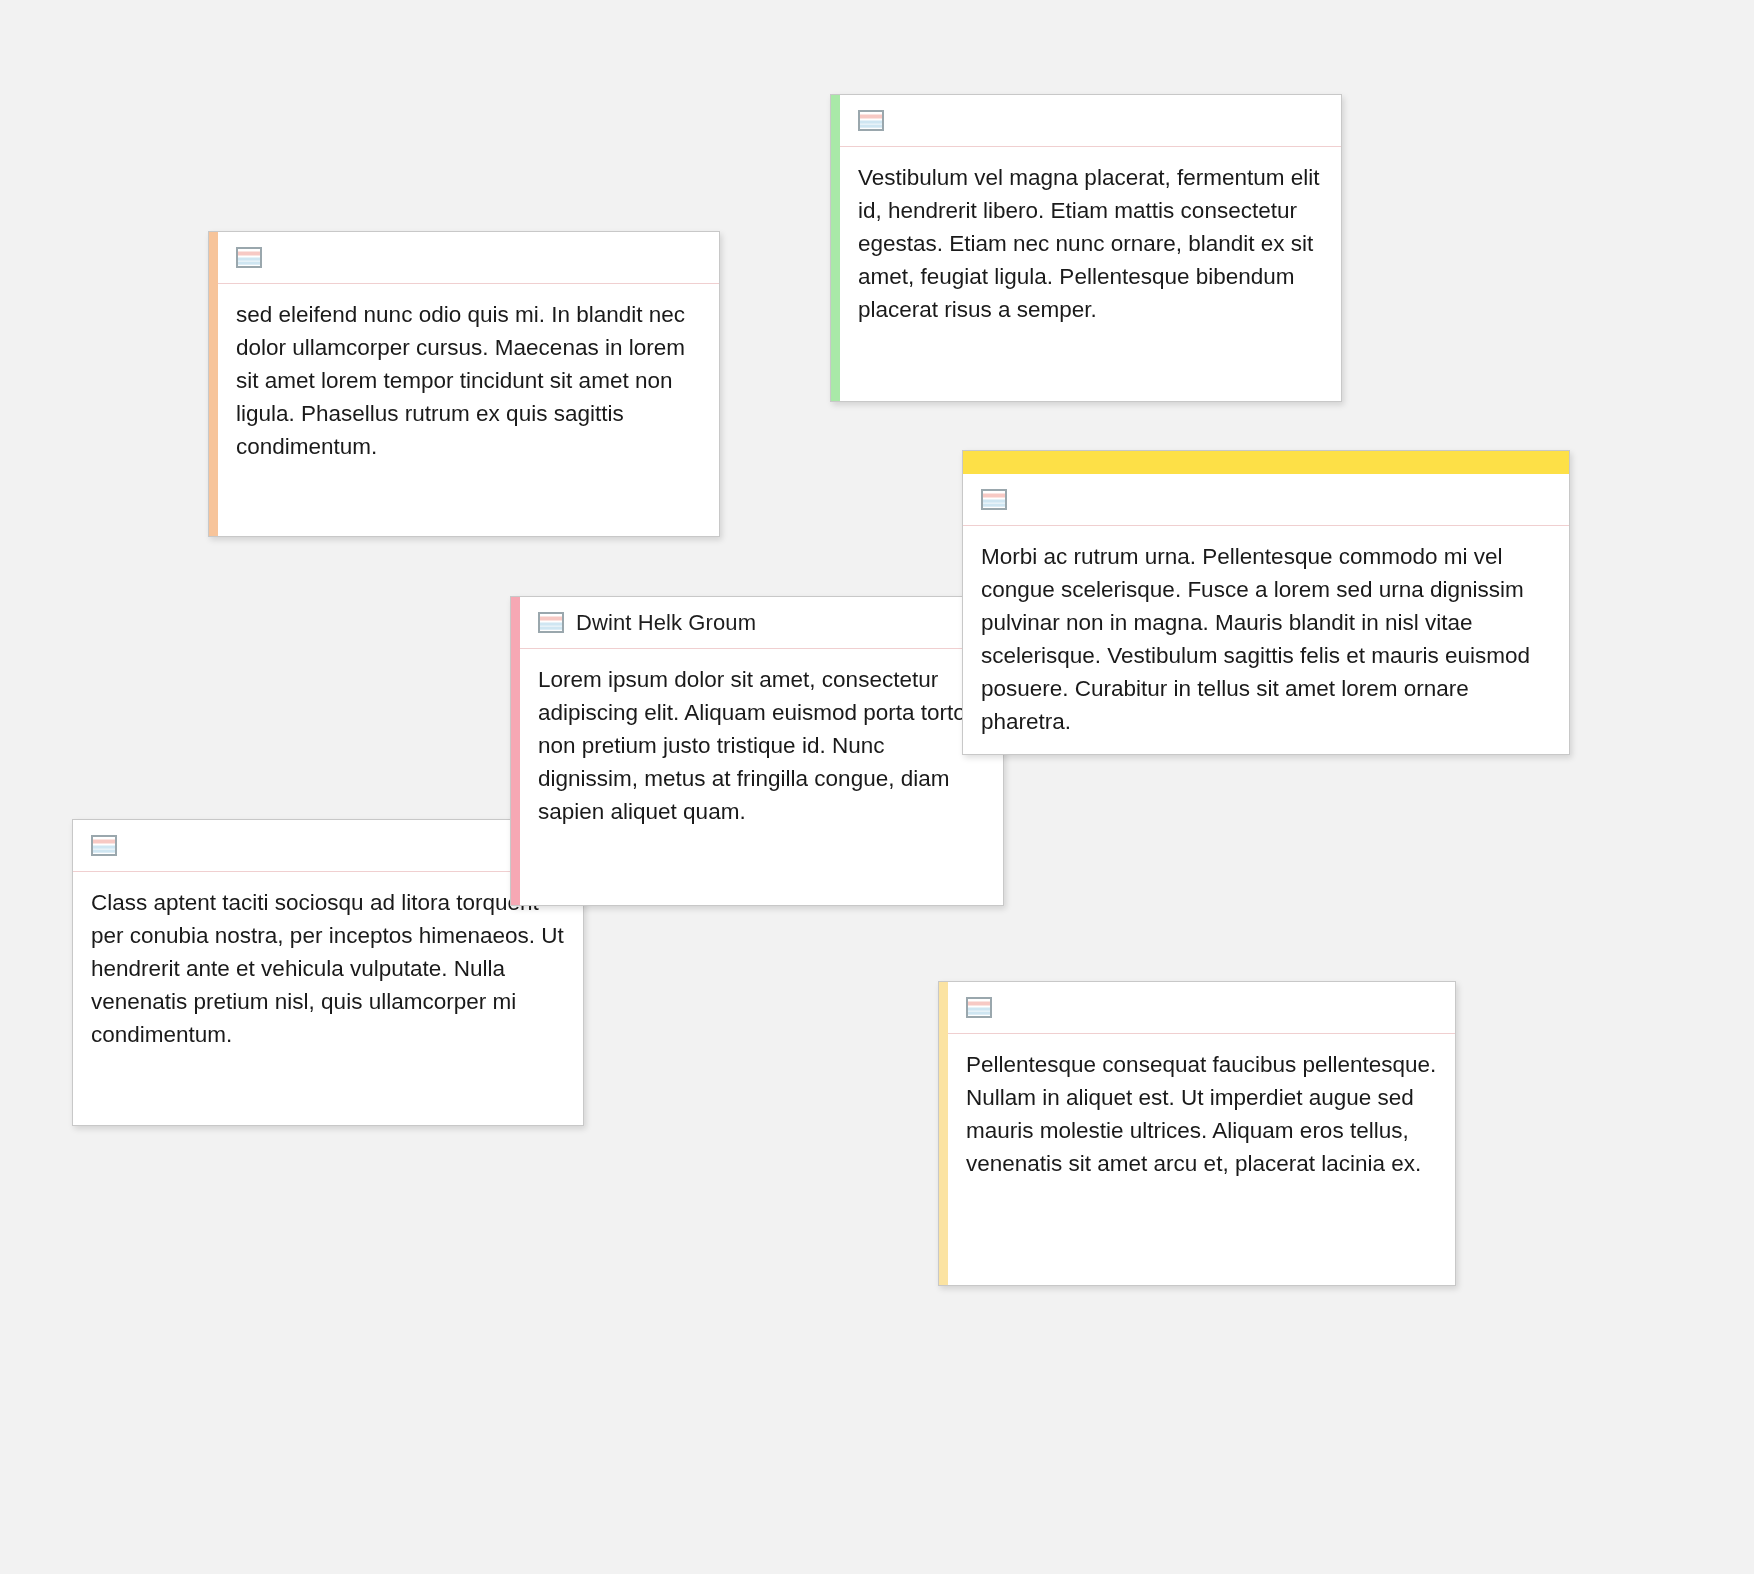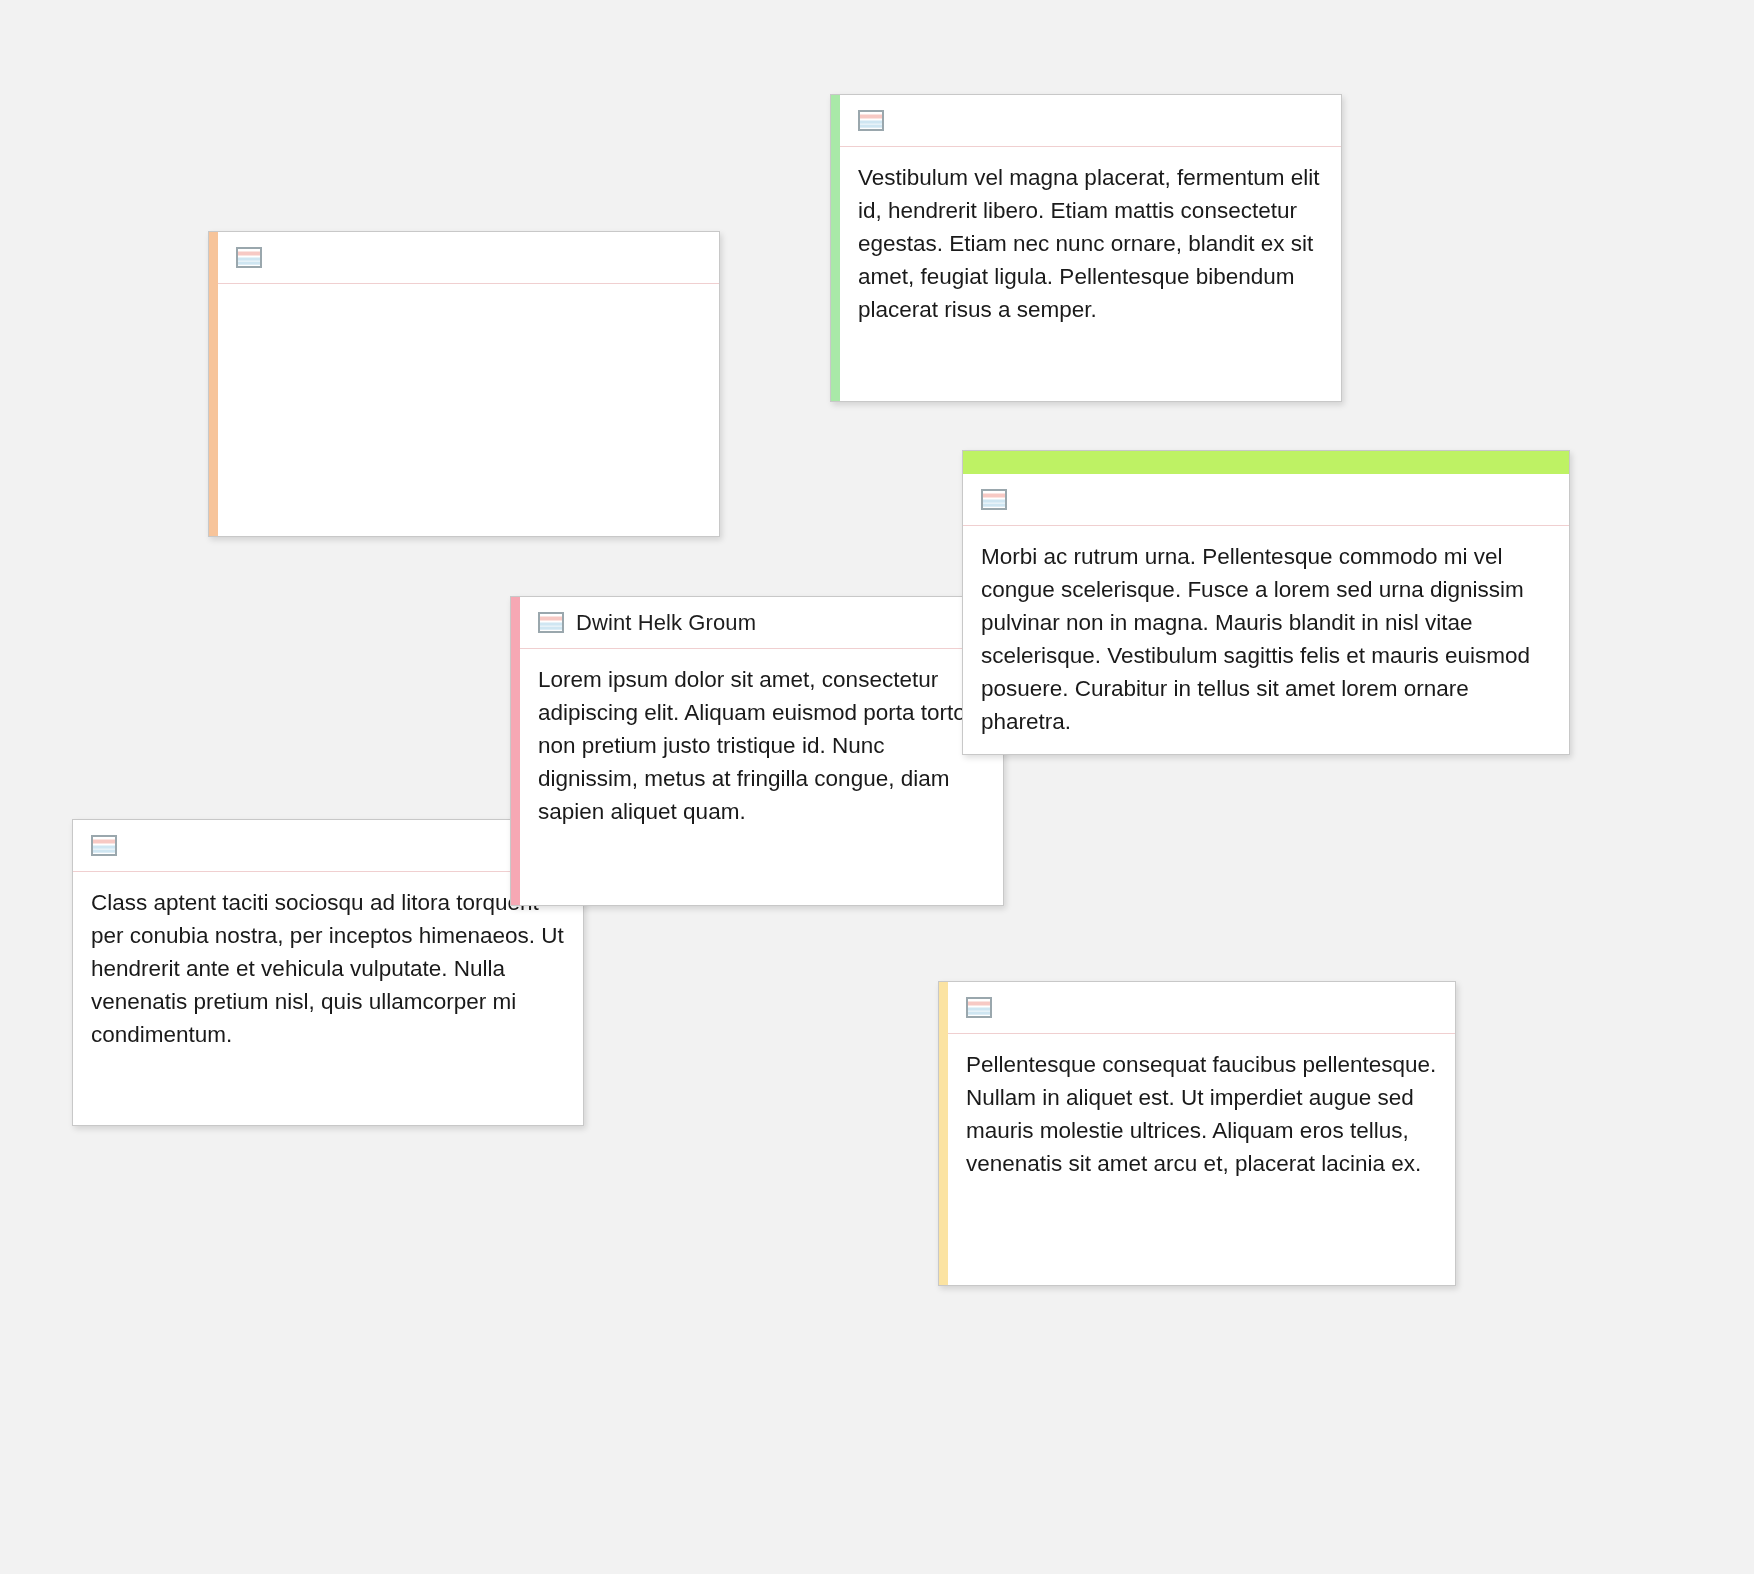--- a/index.html
+++ b/index.html
@@ -19,21 +19,21 @@
   #canvas {
     position: absolute;
     left: 0;
     top: 0;
     width: 1754px;
     height: 1574px;
   }
 
   .card {
     position: absolute;
-    background: #bef264;
+    background: #fde047;
     border: 1px solid #c8c8c8;
     box-shadow: 2px 3px 6px rgba(0,0,0,0.13);
     box-sizing: border-box;
     display: flex;
     flex-direction: row;
     overflow: hidden;
   }
 
   .accent {
     flex: 0 0 auto;
@@ -96,20 +96,21 @@
       <div class="card-inner">
         <div class="card-header">
           <svg class="tbl-icon" viewBox="0 0 26 21">
             <rect x="1" y="1" width="24" height="19" fill="#ffffff"></rect>
             <rect x="1.5" y="4.5" width="23" height="4" fill="#f7c9c4"></rect>
             <rect x="1.5" y="10.5" width="23" height="3.2" fill="#cfe6f2"></rect>
             <rect x="1.5" y="14.5" width="23" height="3.2" fill="#cfe6f2"></rect>
             <rect x="1" y="1" width="24" height="19" fill="none" stroke="#9aa7ad" stroke-width="2"></rect>
           </svg>
         </div>
+        <div class="card-body">sed eleifend nunc odio quis mi. In blandit nec dolor ullamcorper cursus. Maecenas in lorem sit amet lorem tempor tincidunt sit amet non ligula. Phasellus rutrum ex quis sagittis condimentum.</div>
       </div>
     </div>
     <div class="card" style="left: 830px; top: 94px; width: 512px; height: 308px; z-index: 2;">
       <div class="accent" style="background: rgb(169, 233, 168);"></div>
       <div class="card-inner">
         <div class="card-header">
           <svg class="tbl-icon" viewBox="0 0 26 21">
             <rect x="1" y="1" width="24" height="19" fill="#ffffff"></rect>
             <rect x="1.5" y="4.5" width="23" height="4" fill="#f7c9c4"></rect>
             <rect x="1.5" y="10.5" width="23" height="3.2" fill="#cfe6f2"></rect>

